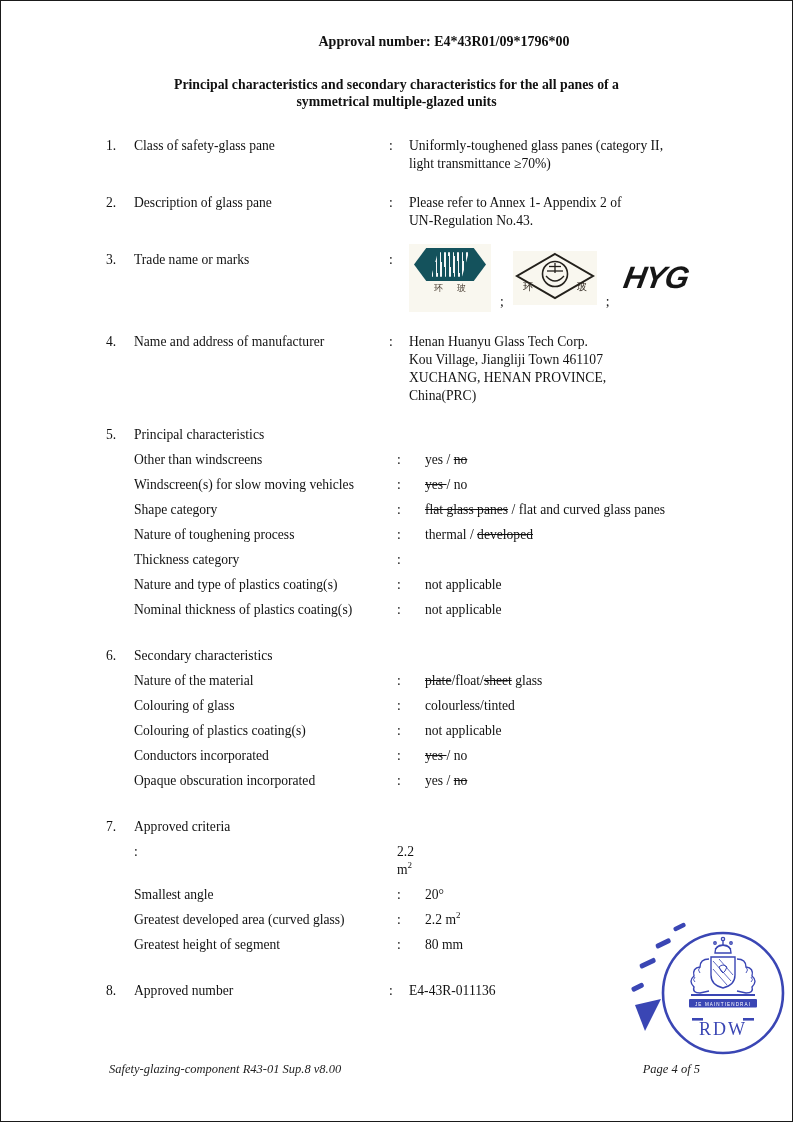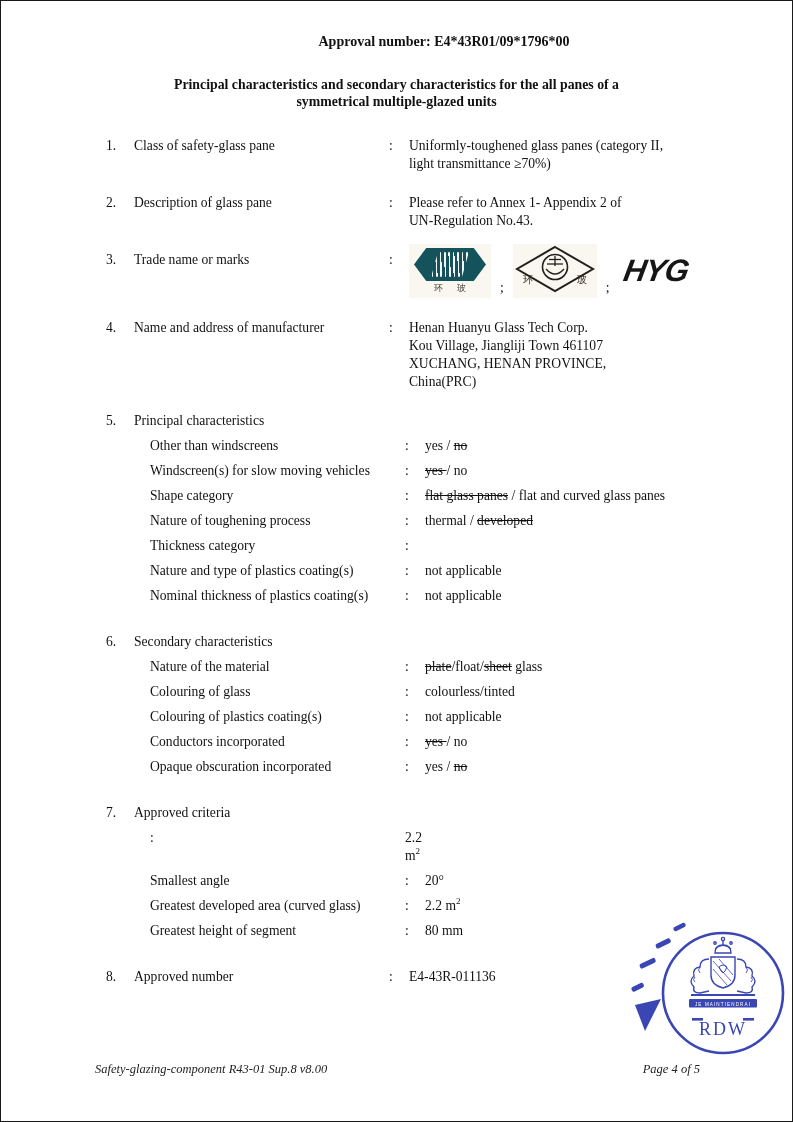--- a/index.html
+++ b/index.html
@@ -5,49 +5,49 @@
   html,body{margin:0;padding:0;}
   body{width:793px;height:1122px;background:#fff;overflow:hidden;
        font-family:"Liberation Serif",serif;color:#111;--stamp:#3a46b4;}
   .page{position:relative;width:791px;height:1120px;border:1px solid #1a1a1a;background:#fff;}
 
   .approval{padding-top:32px;margin-left:95px;font-weight:bold;font-size:14px;line-height:18px;text-align:center;}
   .title{margin-top:25px;text-align:center;font-weight:bold;font-size:13.8px;line-height:17px;}
 
   #items{margin-top:27px;padding-left:105px;padding-right:36px;font-size:13.6px;line-height:18px;}
   .row{display:grid;grid-template-columns:28px 255px 20px 1fr;align-items:start;}
-  .sub{display:grid;grid-template-columns:255px 20px 1fr;margin-left:44px;}
+  .sub{display:grid;grid-template-columns:255px 20px 1fr;margin-left:28px;gap:8px;}
   .item + .item{margin-top:21px;}
   .item.section + .item{margin-top:28px;}
   .subs{margin-top:2px;}
   .subs > .sub{margin-top:7px;}
   .col{text-align:left;}
   .st{text-decoration:line-through;}
   sup{font-size:9px;line-height:0;}
 
   
   .logos{display:flex;align-items:center;gap:9px;margin-top:-7px;}
-  .logo1{background:#f9f7ef;padding:4px 5px 5px 5px;display:flex;flex-direction:column;align-items:center;}
+  .logo1{background:#f9f7ef;padding:4px 5px 19px 5px;display:flex;flex-direction:column;align-items:center;}
   .hex{width:72px;height:33px;clip-path:polygon(17% 0,83% 0,100% 50%,83% 100%,17% 100%,0 50%);position:relative;}
   .wave{position:absolute;left:15px;top:2px;width:42px;height:29px;transform:rotate(-12deg);
         background:repeating-linear-gradient(100deg,#fff 0 1.6px,transparent 1.6px 4.4px);
         clip-path:polygon(28% 0,100% 22%,72% 100%,0 78%);opacity:.96;}
   .cap{font-size:9px;line-height:10px;margin-top:2px;letter-spacing:14px;padding-left:14px;color:#463a2f;}
   .logo2{background:#f9f7ef;padding:1px 2px;line-height:0;}
   .dchar{font-size:10px;font-family:"Liberation Serif",serif;fill:#2c241c;}
   .hyg{font-family:"Liberation Sans",sans-serif;font-weight:bold;font-style:italic;
        font-size:31px;line-height:30px;letter-spacing:-1px;transform:skewX(-10deg);
        color:#161616;margin-left:5px;}
   .sep{align-self:flex-end;margin-bottom:1px;}
 
   .stamp{position:absolute;left:628px;top:918px;color:var(--stamp);}
   .banner-text{font-family:"Liberation Sans",sans-serif;}
   .rdw-text{font-family:"Liberation Serif",serif;letter-spacing:2px;}
 
-  .footer{position:absolute;bottom:44px;left:2px;right:0;display:flex;justify-content:space-between;
+  .footer{position:absolute;bottom:44px;left:16px;right:0;display:flex;justify-content:space-between;
           padding:0 92px;font-style:italic;font-size:12.5px;color:#222;}
 </style>
 </head>
 <body style="--stamp: #3a46b4;">
 
 <div class="page">
 
   <div class="approval">Approval number: E4*43R01/09*1796*00</div>
 
   <div class="title">

